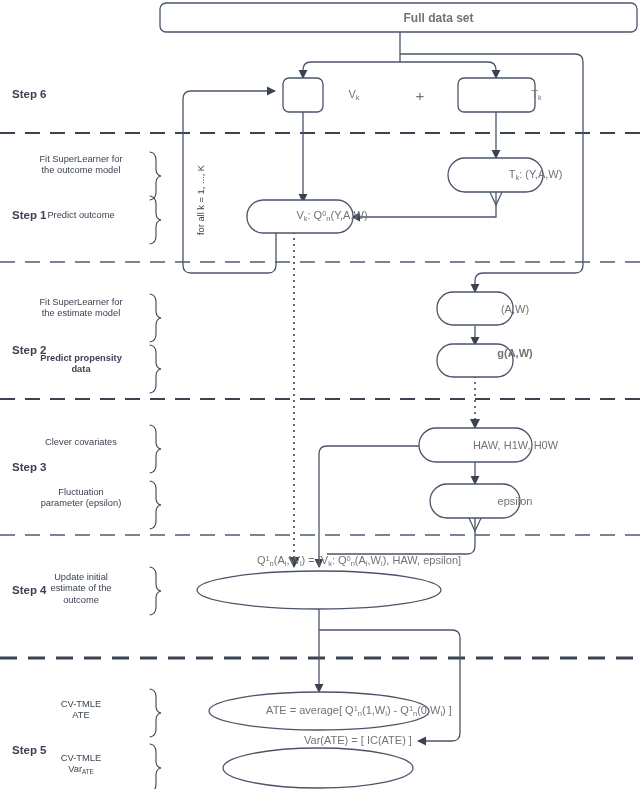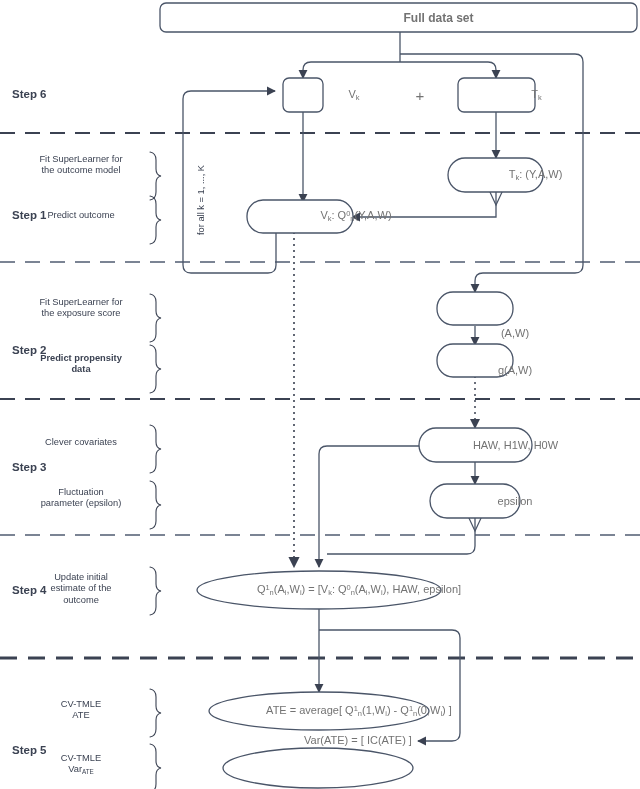--- a/index.html
+++ b/index.html
@@ -107,41 +107,41 @@
 </div>
 
 <div class="nodehtml" style="left:360px;top:80px;width:40px;height:30px;font-size:15px;">
   <span>+</span>
 </div>
 
 <div class="nodehtml" style="left:448px;top:158px;width:95px;height:34px;">
   <span><span>T</span><sub>k</sub><span>: (Y,A,W)</span></span>
 </div>
 
-<div class="nodehtml" style="left:260px;top:200px;width:112px;height:33px;">
+<div class="nodehtml" style="left:236px;top:200px;width:112px;height:33px;">
   <span><span>V</span><sub>k</sub><span>: Q</span><sup>0</sup><sub>n</sub><span>(Y,A,W)</span></span>
 </div>
 
-<div class="nodehtml" style="left:437px;top:292px;width:76px;height:33px;margin-top:24px;">
+<div class="nodehtml" style="left:437px;top:292px;width:76px;height:33px;">
   <span>(A,W)</span>
 </div>
 
-<div class="nodehtml" style="left:437px;top:353px;width:76px;height:33px;">
+<div class="nodehtml" style="left:437px;top:336px;width:76px;height:33px;font-weight:bold;">
   <span>g(A,W)</span>
 </div>
 
 <div class="nodehtml" style="left:419px;top:428px;width:113px;height:34px;">
   <span>HAW, H1W, H0W</span>
 </div>
 
 <div class="nodehtml" style="left:430px;top:484px;width:90px;height:34px;">
   <span>epsilon</span>
 </div>
 
-<div class="nodehtml" style="left:197px;top:571px;width:244px;height:38px;">
+<div class="nodehtml" style="left:197px;top:542px;width:244px;height:38px;">
   <span><span>Q</span><sup>1</sup><sub>n</sub><span>(A</span><sub>i</sub><span>,W</span><sub>i</sub><span>) = [V</span><sub>k</sub><span>: Q</span><sup>0</sup><sub>n</sub><span>(A</span><sub>i</sub><span>,W</span><sub>i</sub><span>), HAW, epsilon]</span></span>
 </div>
 
 <div class="nodehtml" style="left:209px;top:692px;width:220px;height:38px;">
   <span><span>ATE  =  average[ Q</span><sup>1</sup><sub>n</sub><span>(1,W</span><sub>i</sub><span>) - Q</span><sup>1</sup><sub>n</sub><span>(0,W</span><sub>i</sub><span>) ]</span></span>
 </div>
 
 <div class="nodehtml" style="left:223px;top:720px;width:190px;height:40px;">
   <span>Var(ATE) = [ IC(ATE) ]</span>
 </div>
@@ -161,21 +161,21 @@
   <div>Fit SuperLearner for</div>
   <div>the outcome model</div>
 </div>
 
 <div class="lbl desc r" style="left:20px;top:210px;width:122px;">
   <div>Predict outcome</div>
 </div>
 
 <div class="lbl desc r" style="left:20px;top:297px;width:122px;">
   <div>Fit SuperLearner for</div>
-  <div>the exposure score</div>
+  <div>the estimate model</div>
 </div>
 
 <div class="lbl desc r" style="left:20px;top:353px;width:122px;font-weight:bold;">
   <div>Predict propensity</div>
   <div>data</div>
 </div>
 
 <div class="lbl desc r" style="left:20px;top:437px;width:122px;">
   <div>Clever covariates</div>
 </div>

